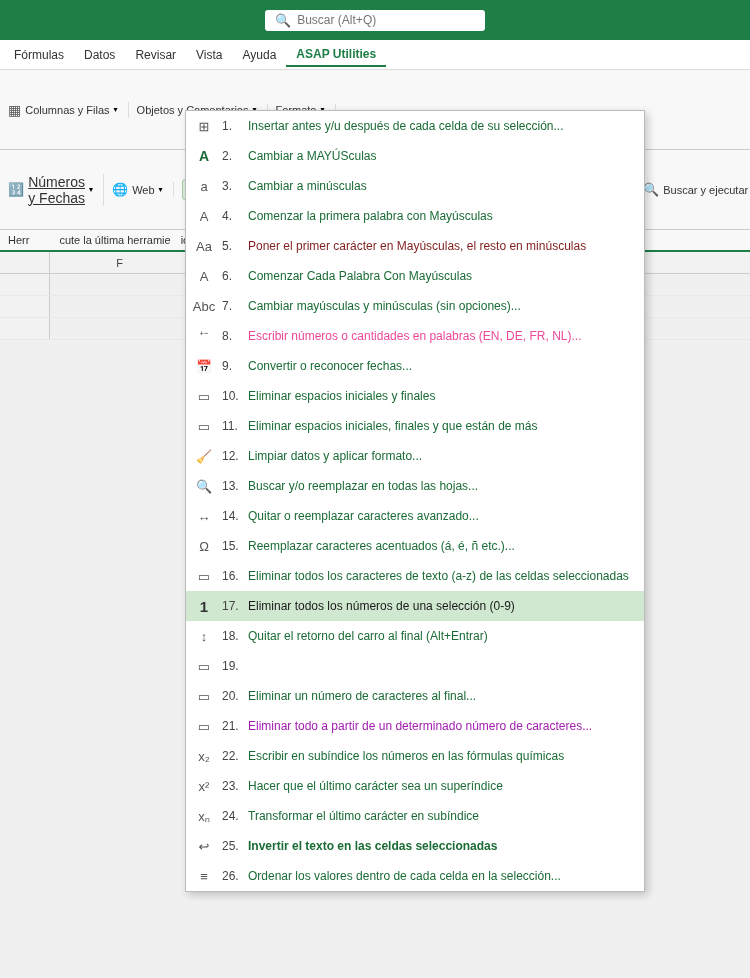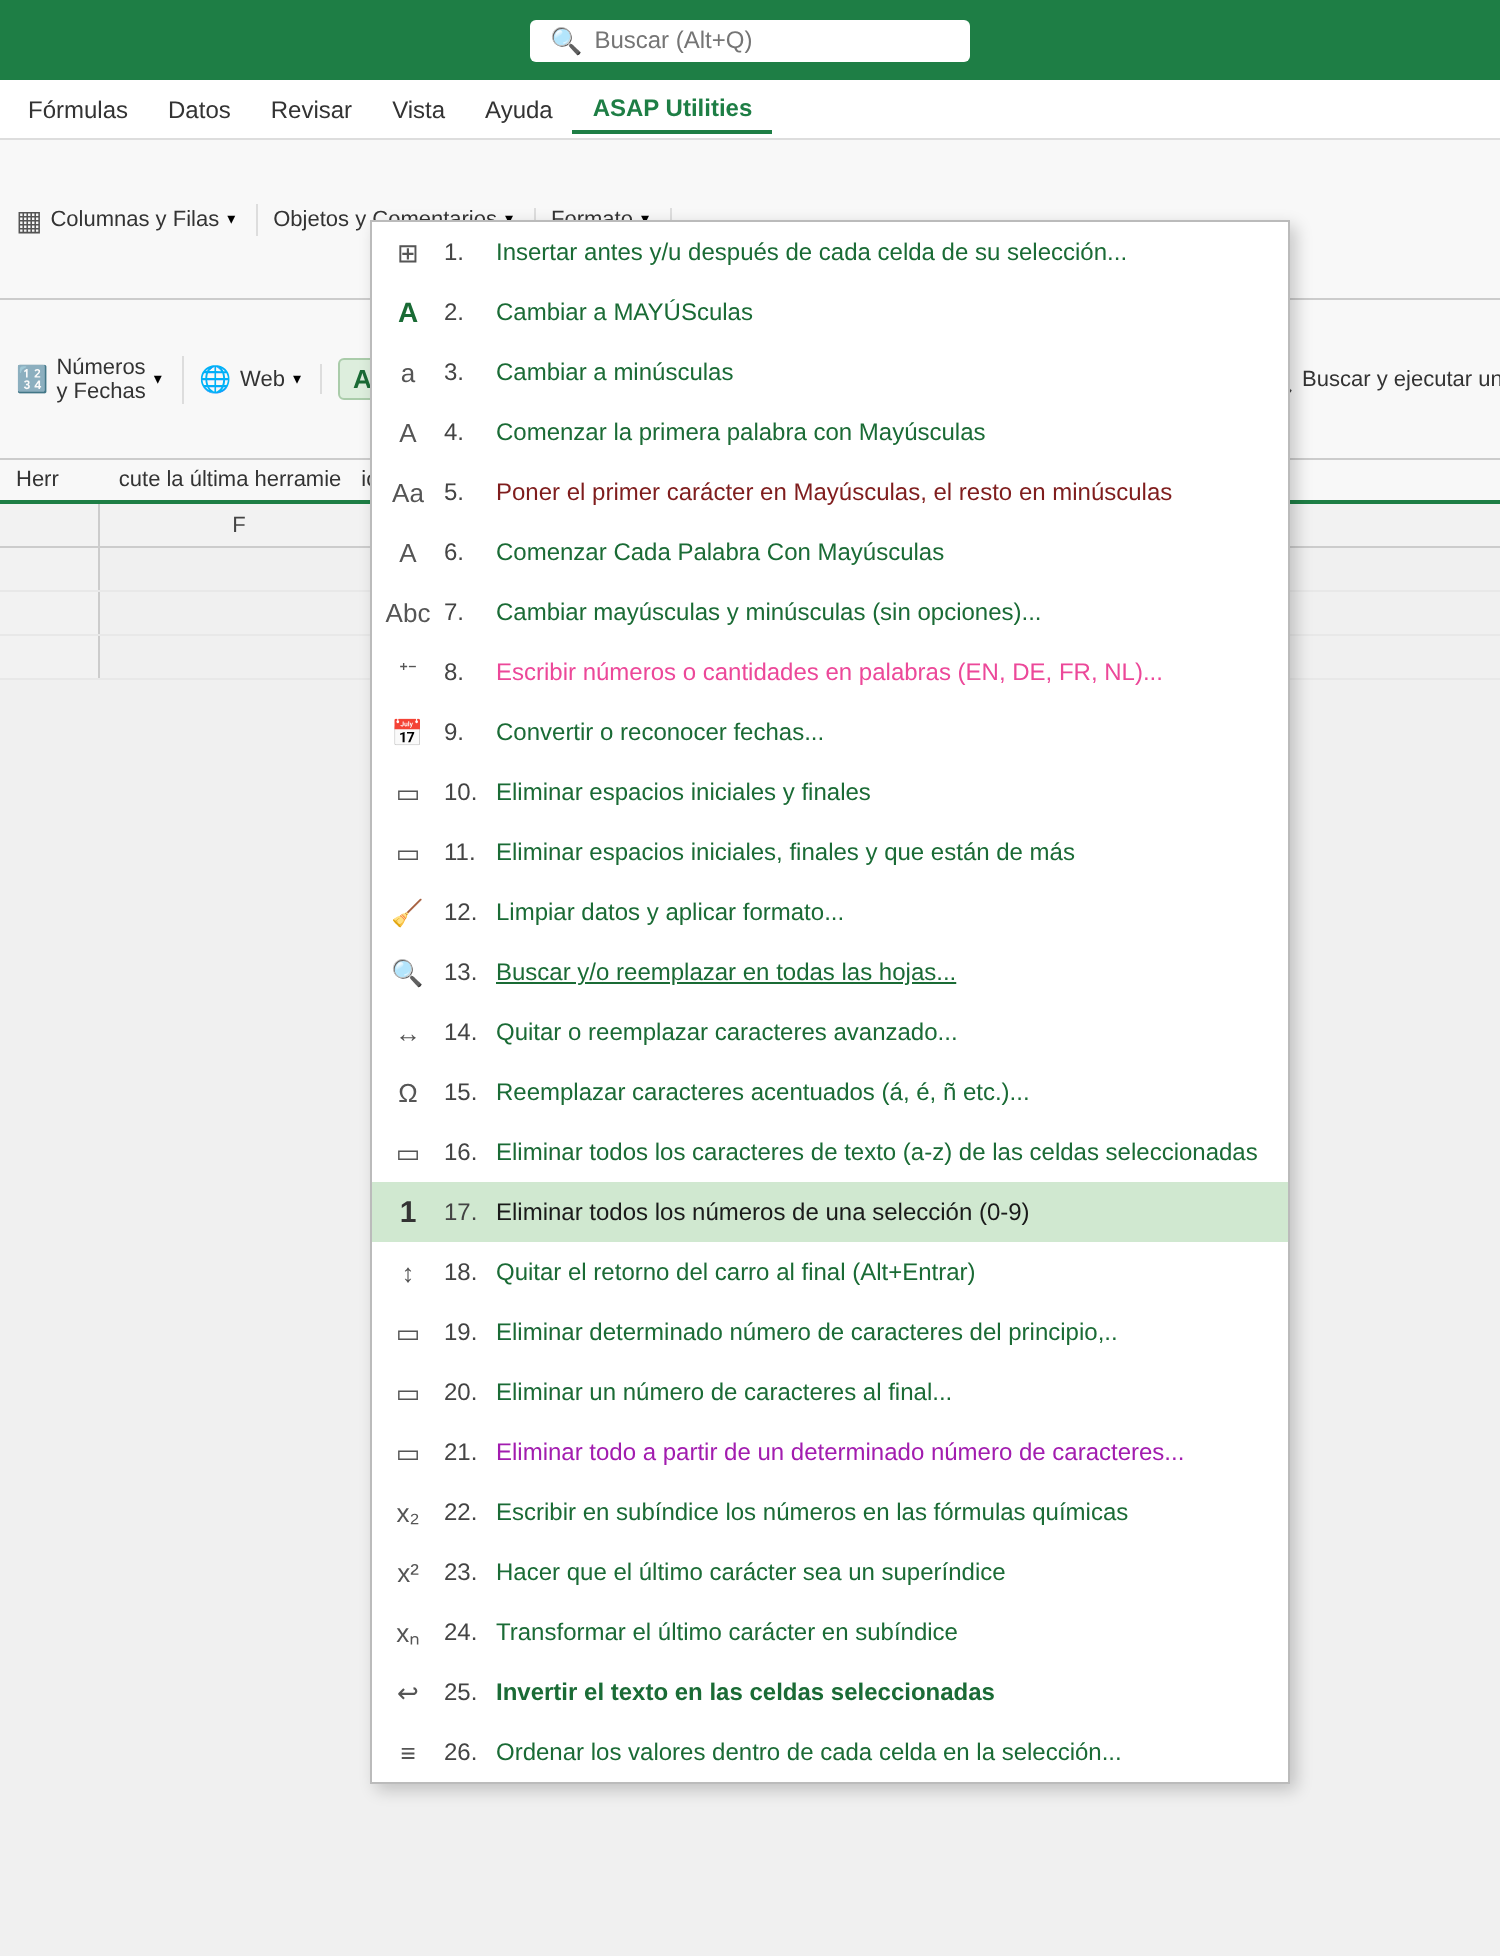--- a/index.html
+++ b/index.html
@@ -184,21 +184,21 @@
   </div>
   <div style="display:flex;align-items:center;gap:4px;border-right:1px solid #ddd;padding-right:10px;margin-right:8px;">
     <span style="font-size:11px; color:#333;">Formato</span>
     <span style="font-size:8px;">▾</span>
   </div>
 </div>
 
 <div class="ribbon" style="height:42px;align-items:center;padding:4px 8px;gap:0;border-bottom:1px solid #ccc;background:#f8f8f8;">
   <div style="display:flex;align-items:center;gap:4px;border-right:1px solid #ddd;padding-right:10px;margin-right:8px;">
     <span style="font-size:13px;color:#555;">🔢</span>
-    <span style="font-size:11px;color:#333;">Números y Fechas</span>
+    <span style="font-size:14px;color:#333;text-decoration:underline;">Números y Fechas</span>
     <span style="font-size:8px;">▾</span>
   </div>
   <div style="display:flex;align-items:center;gap:4px;border-right:1px solid #ddd;padding-right:10px;margin-right:8px;">
     <span style="font-size:13px;color:#555;">🌐</span>
     <span style="font-size:11px;color:#333;">Web</span>
     <span style="font-size:8px;">▾</span>
   </div>
   <div style="display:flex;align-items:center;gap:4px;border-right:1px solid #ddd;padding-right:10px;margin-right:8px;background:#ddeedd;border:1px solid #aaccaa;border-radius:3px;padding:2px 6px;">
     <span style="font-size:13px;color:#1a6b35;font-weight:bold;">A</span>
     <span style="font-size:11px;color:#1a6b35;font-weight:600;">Texto</span>
@@ -322,21 +322,21 @@
       <span class="item-label" style="color: rgb(26, 107, 53);">Eliminar espacios iniciales, finales y que están de más</span>
     </div>
     <div class="dropdown-item">
       <span class="item-icon">🧹</span>
       <span class="item-num">12.</span>
       <span class="item-label" style="color: rgb(26, 107, 53);">Limpiar datos y aplicar formato...</span>
     </div>
     <div class="dropdown-item">
       <span class="item-icon">🔍</span>
       <span class="item-num">13.</span>
-      <span class="item-label" style="color: rgb(26, 107, 53); text-decoration: underline;">Buscar y/o reemplazar en todas las hojas...</span>
+      <span class="item-label" style="color: rgb(26, 107, 53);">Buscar y/o reemplazar en todas las hojas...</span>
     </div>
     <div class="dropdown-item">
       <span class="item-icon">↔</span>
       <span class="item-num">14.</span>
       <span class="item-label" style="color: rgb(26, 107, 53);">Quitar o reemplazar caracteres avanzado...</span>
     </div>
     <div class="dropdown-item">
       <span class="item-icon">Ω</span>
       <span class="item-num">15.</span>
       <span class="item-label" style="color: rgb(26, 107, 53);">Reemplazar caracteres acentuados (á, é, ñ etc.)...</span>
@@ -352,21 +352,20 @@
       <span class="item-label" style="color: rgb(26, 26, 26);">Eliminar todos los números de una selección (0-9)</span>
     </div>
     <div class="dropdown-item">
       <span class="item-icon">↕</span>
       <span class="item-num">18.</span>
       <span class="item-label" style="color: rgb(26, 107, 53);">Quitar el retorno del carro al final (Alt+Entrar)</span>
     </div>
     <div class="dropdown-item">
       <span class="item-icon">▭</span>
       <span class="item-num">19.</span>
-      <span class="item-label" style="color: rgb(26, 107, 53);">Eliminar determinado número de caracteres del principio,..</span>
     </div>
     <div class="dropdown-item">
       <span class="item-icon">▭</span>
       <span class="item-num">20.</span>
       <span class="item-label" style="color: rgb(26, 107, 53);">Eliminar un número de caracteres al final...</span>
     </div>
     <div class="dropdown-item">
       <span class="item-icon">▭</span>
       <span class="item-num">21.</span>
       <span class="item-label" style="color: #a21caf;">Eliminar todo a partir de un determinado número de caracteres...</span>

